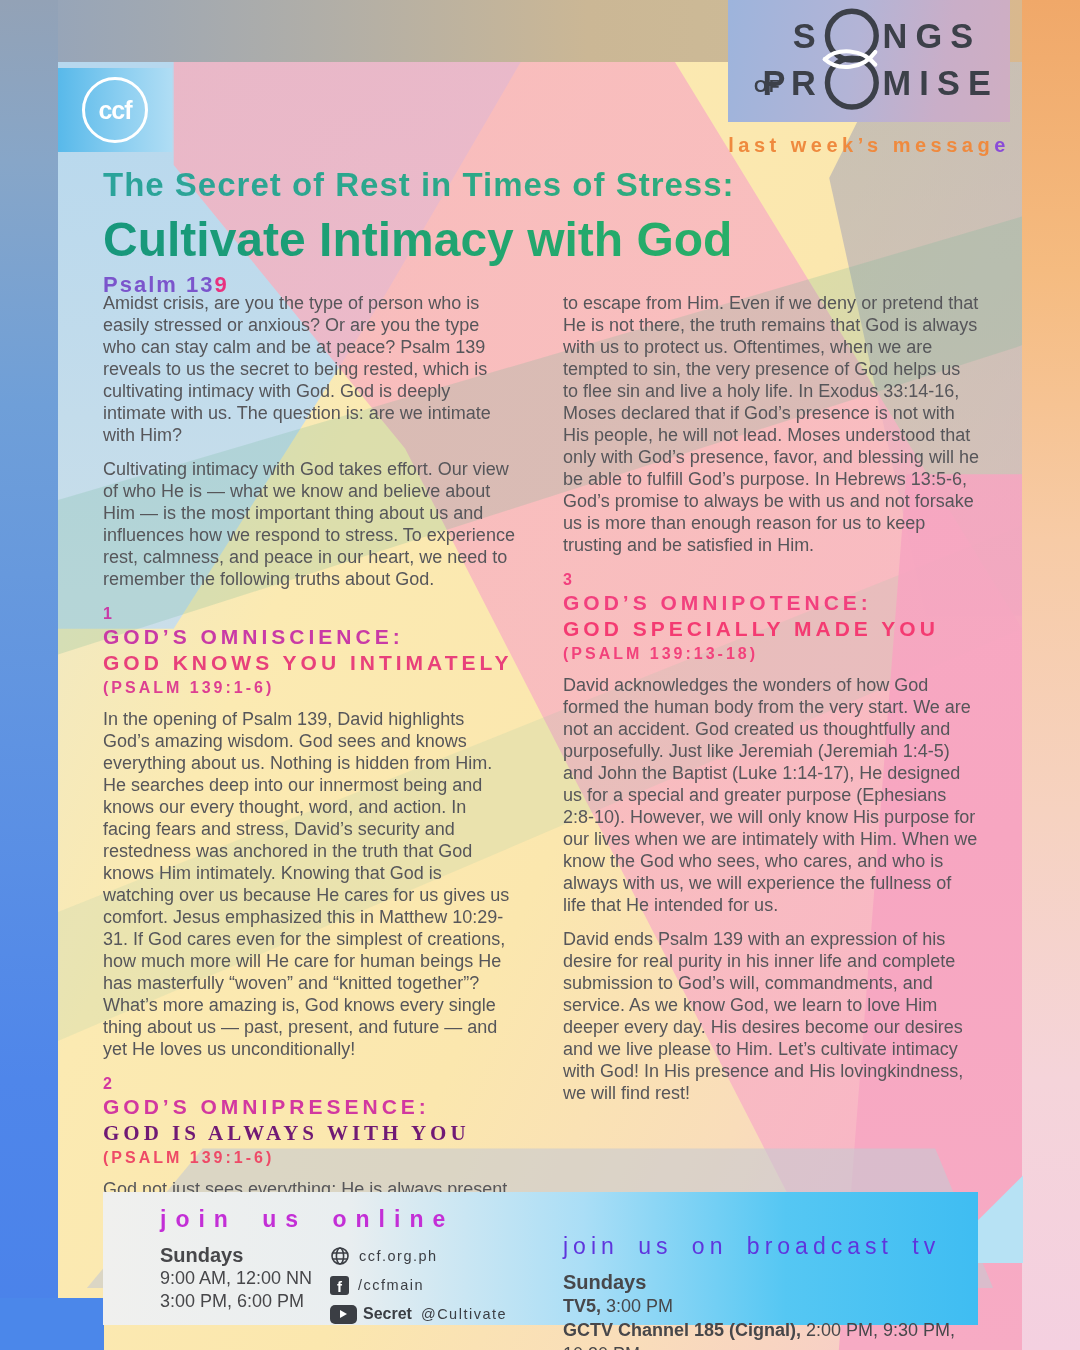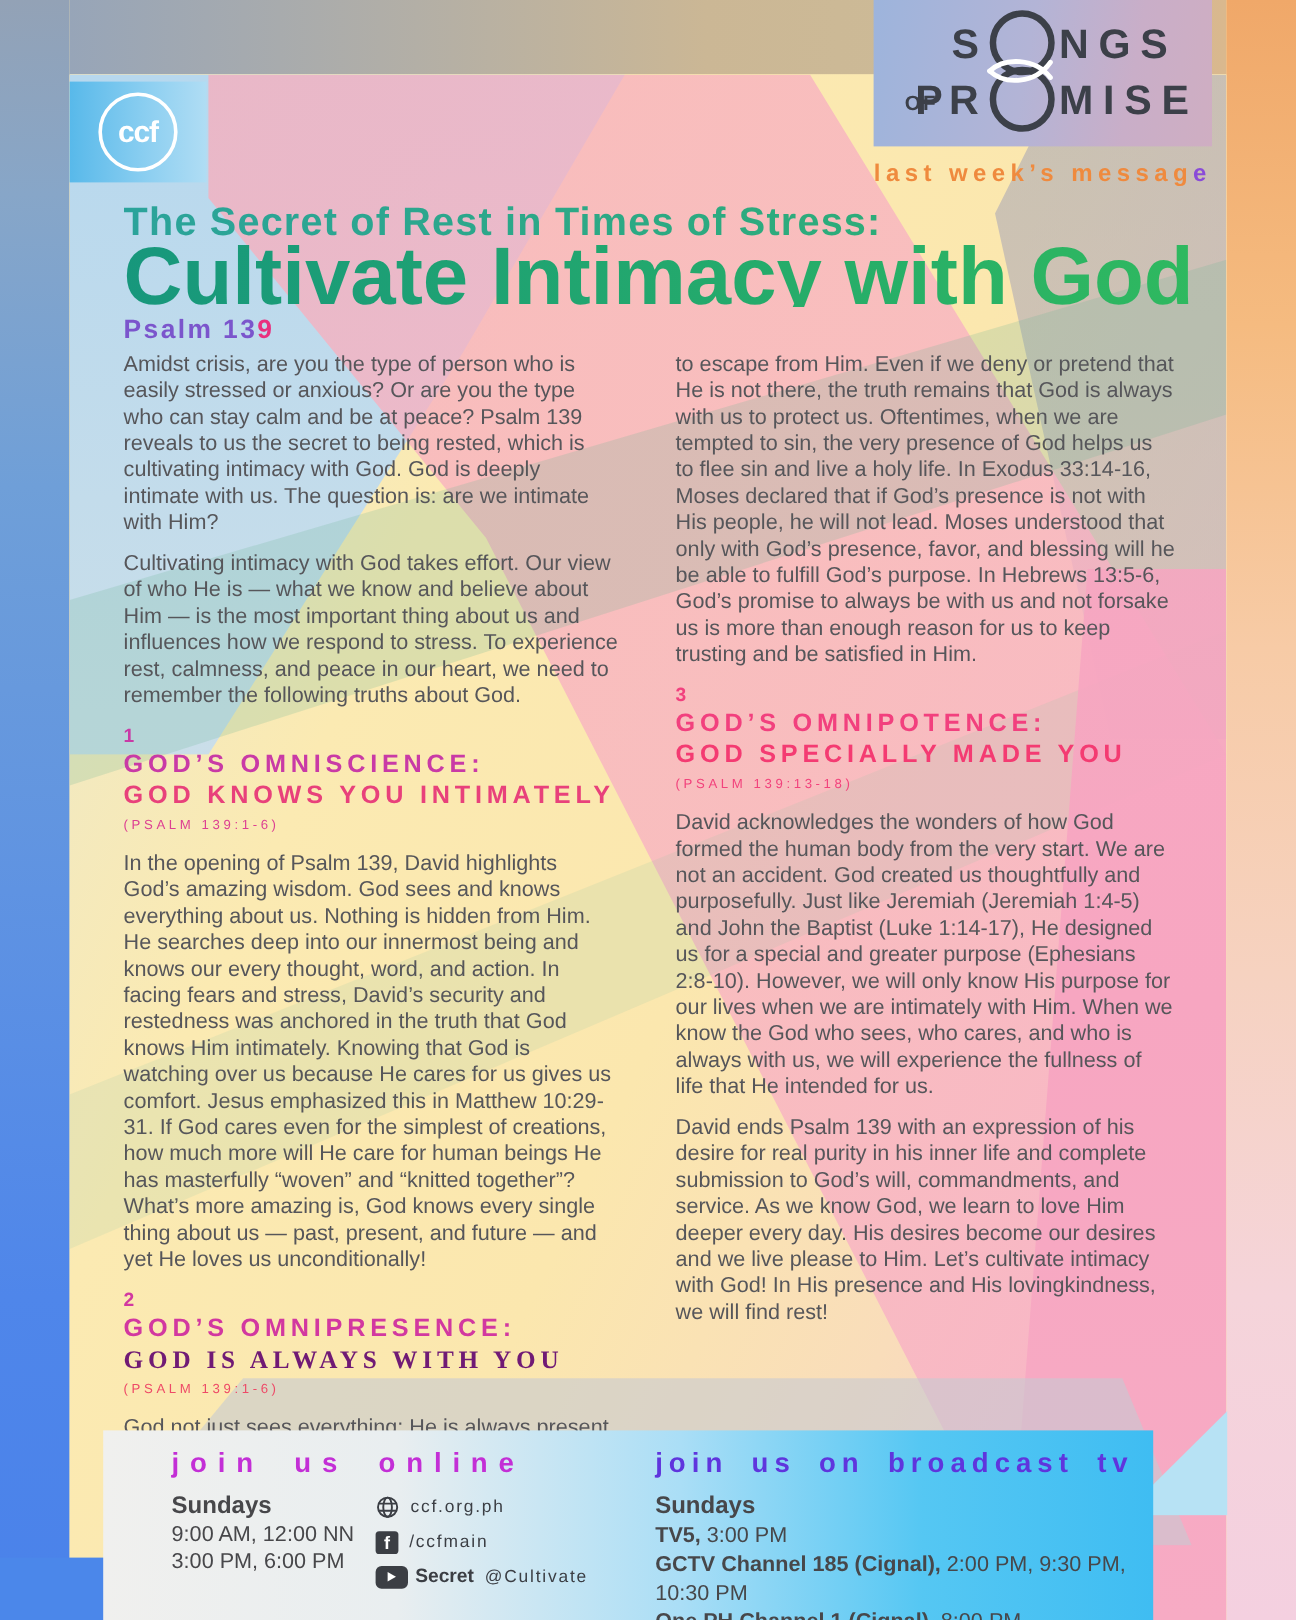--- a/index.html
+++ b/index.html
@@ -45,46 +45,46 @@
     display:flex;align-items:center;justify-content:center;}
   .tagline{left:726px;top:134px;width:286px;z-index:3;text-align:center;
     font-size:20px;font-weight:bold;letter-spacing:4.5px;color:#ef8a3e;}
   .tagline .accent{color:#8a4bd8;}
 
   
   .title-block{left:103px;top:168px;width:900px;z-index:3;}
   .title-kicker{font-size:33px;font-weight:bold;letter-spacing:1px;line-height:34px;
     background:linear-gradient(90deg,#2ba39b 0%,#2eb06a 100%);
     -webkit-background-clip:text;background-clip:text;color:transparent;}
-  .title-main{font-size:68px;font-weight:bold;letter-spacing:0px;line-height:52px;margin-top:2px;
+  .title-main{font-size:48px;font-weight:bold;letter-spacing:0px;line-height:52px;margin-top:12px;
     background:linear-gradient(90deg,#17977c 0%,#2fb95f 100%);
     -webkit-background-clip:text;background-clip:text;color:transparent;}
   .title-ref{font-size:22px;font-weight:bold;letter-spacing:2px;margin-top:6px;color:#7b55cc;}
   .title-ref .pink{color:#e9317f;}
 
   
   .col{z-index:3;font-size:18px;line-height:22px;color:#56565a;}
   .col-left{left:103px;top:292px;width:412px;}
   .col-right{left:563px;top:292px;width:416px;}
   .col p{margin:0 0 12px 0;}
   .sec{margin-top:14px;}
   .sec-num{font-size:16px;font-weight:bold;line-height:20px;}
   .sec h2{margin:0;font-size:21px;font-weight:bold;letter-spacing:4px;line-height:26px;}
-  .sec-ref{font-size:11px;font-weight:normal;letter-spacing:3px;line-height:24px;margin-bottom:8px;}
+  .sec-ref{font-size:16px;font-weight:bold;letter-spacing:3px;line-height:24px;margin-bottom:8px;}
   .s1 .sec-num,.s1 .l1{color:#c93aa6;} .s1 .l2{color:#e8417b;} .s1 .sec-ref{color:#dd3f92;}
   .s2 .sec-num,.s2 .l1{color:#d238a0;} .s2 .l2{color:#701a75;font-family:Liberation Serif, serif;} .s2 .sec-ref{color:#ee4a67;}
   .s3 .sec-num,.s3 .l1{color:#f2407e;} .s3 .l2{color:#f43b72;} .s3 .sec-ref{color:#f2427c;}
 
   
-  .footer-panel{left:86px;top:1192px;width:875px;height:158px;z-index:4;
+  .footer-panel{left:103px;top:1192px;width:875px;height:133px;z-index:4;
     background:linear-gradient(90deg,#f0f0ee 0%,#e9eef0 28%,#aadef6 55%,#55c7f3 78%,#3fbdf2 100%);}
   .footer-online{position:absolute;left:57px;top:14px;width:400px;}
   .footer-broadcast{position:absolute;left:460px;top:14px;width:400px;}
   .footer-h-online{font-size:23px;font-weight:bold;letter-spacing:9px;word-spacing:10px;color:#c32fd6;}
-  .footer-h-broadcast{font-size:23px;font-weight:bold;letter-spacing:5px;word-spacing:8px;color:#5f35dd;}
+  .footer-h-broadcast{font-size:23px;font-weight:normal;letter-spacing:5px;word-spacing:8px;color:#5f35dd;margin-top:27px;}
   .footer-day{font-size:20px;font-weight:bold;color:#47474a;margin-top:10px;line-height:24px;}
   .footer-time{font-size:18px;color:#47474a;line-height:23px;}
   .footer-cols{display:flex;margin-top:0;}
   .footer-times{width:170px;}
   .footer-socials{padding-top:12px;}
   .social-row{display:flex;align-items:center;margin-bottom:7px;height:22px;}
   .social-label{font-size:14.5px;letter-spacing:1.5px;color:#3b3e44;margin-left:9px;}
   .fb-icon{width:19px;height:19px;background:#3b3e44;border-radius:3px;color:#fff;
     font-weight:bold;font-size:15px;display:flex;align-items:flex-end;justify-content:center;line-height:17px;}
   .yt-icon{width:27px;height:19px;background:#3b3e44;border-radius:5px;

